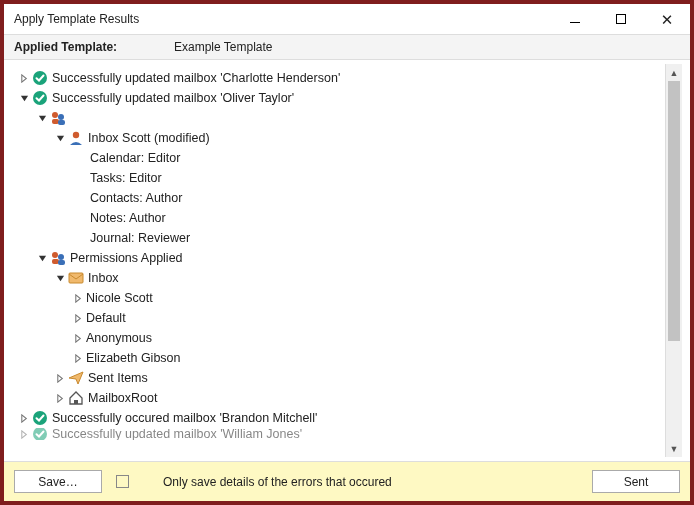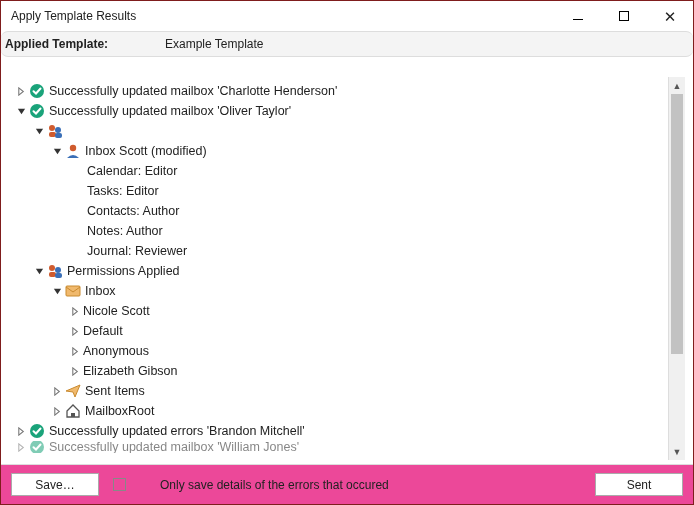--- a/index.html
+++ b/index.html
@@ -1,39 +1,39 @@
 <!DOCTYPE html>
 <html><head>
 <meta charset="utf-8">
 <style>
   * { box-sizing: border-box; }
   html, body { margin:0; padding:0; width:694px; height:505px; font-family:"Segoe UI", Tahoma, sans-serif; font-size:12px; color:#222; background:#fff; }
-  .window { width:694px; height:505px; border:1px solid #7f1d1d; background:#fff; display:flex; flex-direction:column; position:relative; }
+  .window { width:694px; height:505px; border:4px solid #7f1d1d; background:#fff; display:flex; flex-direction:column; position:relative; }
   .titlebar { height:30px; display:flex; align-items:center; justify-content:space-between; padding-left:10px; }
   .titlebar .title { font-size:12px; }
   .ctrls { display:flex; height:100%; }
   .ctrl { width:46px; display:flex; align-items:center; justify-content:center; font-family:inherit; }
   .min-line { width:10px; height:1px; background:#000; margin-top:6px; }
   .max-box { width:10px; height:10px; border:1px solid #000; }
   .x { font-size:15px; line-height:1; }
-  .header { background:#f4f4f4; border-top:1px solid #ddd; border-bottom:1px solid #ddd; height:26px; display:flex; align-items:center; padding-left:4px;border-radius:7px; }
+  .header { background:#f4f4f4; border-top:1px solid #ddd; border-bottom:1px solid #ddd; height:26px; display:flex; align-items:center; padding-left:10px; }
   .header .label { font-weight:700; font-size:12px; width:160px; }
   .header .value { font-size:12px; }
-  .treewrap { flex:1; position:relative; margin:20px 8px 4px 8px; border:0; overflow:hidden; }
+  .treewrap { flex:1; position:relative; margin:4px 8px 4px 8px; border:0; overflow:hidden; }
   .scrollbar { position:absolute; right:0; top:0; bottom:0; width:17px; background:#f0f0f0; border-left:1px solid #ddd; display:flex; flex-direction:column; }
   .sb-btn { height:17px; display:flex; align-items:center; justify-content:center; font-size:9px; color:#555; }
   .sb-track { flex:1; position:relative; }
   .sb-thumb { position:absolute; left:2px; right:2px; top:0; height:260px; background:#c2c2c2; }
   .tree { position:absolute; left:0; right:17px; top:0; bottom:0; overflow:hidden; padding:4px 0 0 6px; font-size:12.5px; line-height:20px; }
   .row { display:flex; align-items:center; height:20px; white-space:nowrap; }
   .ind { display:inline-block; width:18px; height:1px; }
   .tri { width:12px; height:12px; display:inline-flex; align-items:center; justify-content:center; margin-right:2px; }
   .tri svg { width:9px; height:9px; }
   .ico { width:16px; height:16px; margin-right:4px; display:inline-flex; align-items:center; justify-content:center; }
-  .footer { height:40px; border-top:1px solid #ddd; background:#ec4899; display:flex; align-items:center; padding:0 10px; justify-content:space-between; }
+  .footer { height:40px; border-top:1px solid #ddd; background:#fef9c3; display:flex; align-items:center; padding:0 10px; justify-content:space-between; }
   .footer-left { display:flex; align-items:center; gap:14px; }
   .btn { height:23px; border:1px solid #aaa; background:#fff; min-width:88px; padding:0 18px; display:inline-flex; align-items:center; justify-content:center; font-size:12px; cursor:default; }
   .chk { width:13px; height:13px; border:1px solid #888; display:inline-block; margin-right:6px; }
   .chklabel { display:flex; align-items:center; font-size:12px;gap:28px; }
 </style>
 </head>
 <body>
 
 <div class="window">
 
@@ -278,21 +278,21 @@
             <svg viewBox="0 0 10 10">
               <path d="M2 1 L7 5 L2 9 Z" fill="none" stroke="#777" stroke-width="1.2"></path>
             </svg>
           </span>
         <span class="ico">
             <svg viewBox="0 0 16 16">
               <circle cx="8" cy="8" r="7" fill="#1aa37a"></circle>
               <path d="M4.5 8.2 L7 10.5 L11.5 5.5" stroke="#fff" stroke-width="2" fill="none" stroke-linecap="round"></path>
             </svg>
           </span>
-        <span>Successfully updated errors 'Brandon Mitchell'</span>
+        <span>Successfully occured mailbox 'Brandon Mitchell'</span>
       </div>
 
       <div class="row" style="opacity:.55; overflow:hidden; height:12px;">
         <span class="tri">
             <svg viewBox="0 0 10 10">
               <path d="M2 1 L7 5 L2 9 Z" fill="none" stroke="#777" stroke-width="1.2"></path>
             </svg>
           </span>
         <span class="ico">
             <svg viewBox="0 0 16 16">

